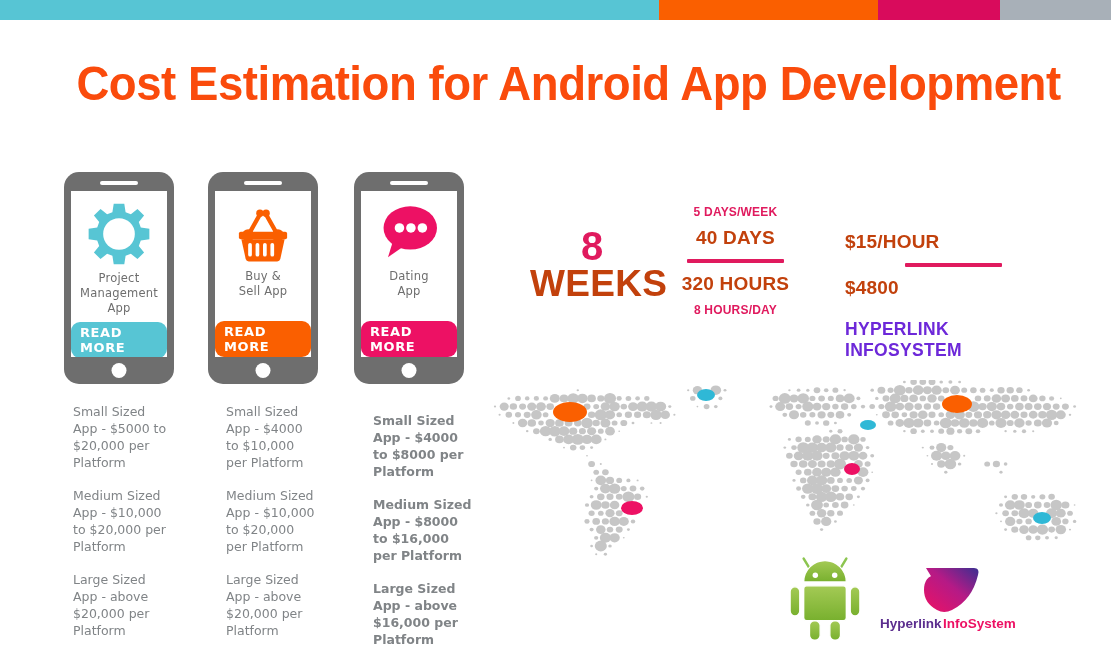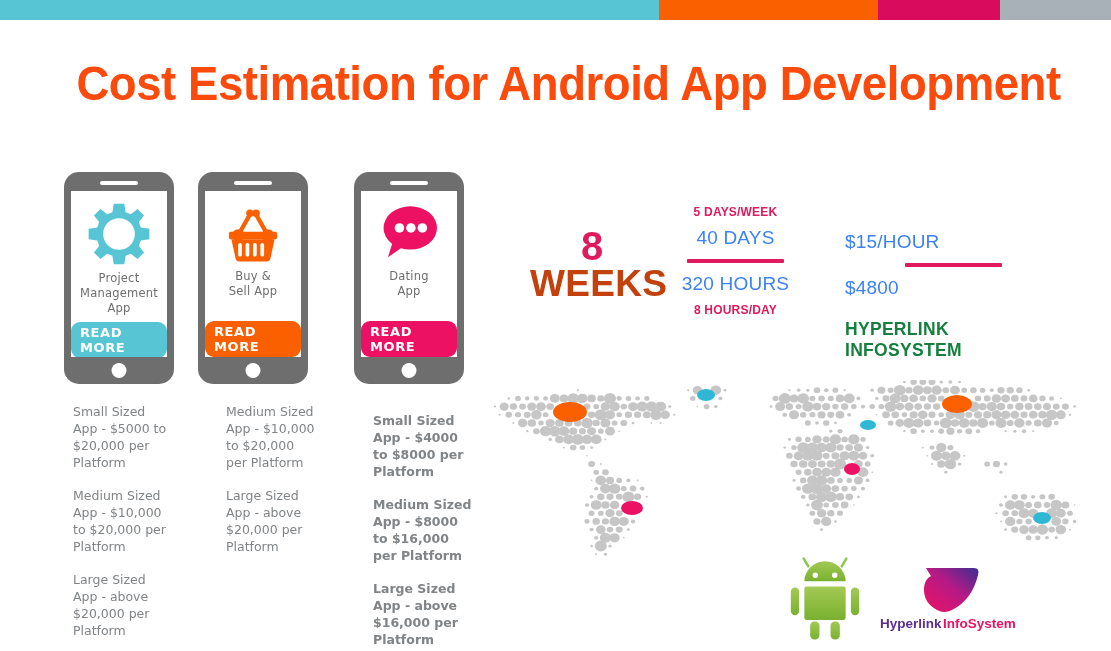--- a/index.html
+++ b/index.html
@@ -163,37 +163,37 @@
   }
   .stat-line-pink {
     font-size: 12px;
     font-weight: bold;
     color: #e01a5e;
     line-height: 24px;
     letter-spacing: 0.2px;
   }
   .stat-line-teal {
     font-size: 19px;
-    font-weight: normal;
-    color: #3b82f6;
+    font-weight: bold;
+    color: #c2410c;
     line-height: 28px;
     letter-spacing: 0.2px;
   }
   .rule {
     width: 97px;
     height: 3.5px;
     background: #e01a5e;
     margin: 7px auto 7px auto;
     border-radius: 1px;
   }
   .company-name {
     margin-top: 17px;
     font-size: 17.5px;
     font-weight: bold;
-    color: #15803d;
+    color: #6d28d9;
     letter-spacing: 0.3px;
   }
 
   
   #world-map {
     position: absolute;
     left: 470px;
     top: 380px;
     width: 641px;
     height: 200px;
@@ -241,21 +241,21 @@
     <div class="app-label">
       <span>Project</span><br>
       <span>Management</span><br>
       <span>App</span>
     </div>
     <div class="read-more" style="background:#57c5d4;">READ MORE</div>
   </div>
   <div class="home"></div>
 </div>
 
-<div class="phone" style="left:198px;top:172px;">
+<div class="phone" style="left:208px;top:172px;">
   <div class="speaker"></div>
   <div class="screen">
     <div class="app-icon">
       <svg width="68" height="62" viewBox="0 0 110 100">
         <g stroke="#fa5f00" stroke-width="7" fill="none" stroke-linecap="round">
           <line x1="32" y1="52" x2="50" y2="20"></line>
           <line x1="78" y1="52" x2="60" y2="20"></line>
         </g>
         <circle cx="50" cy="18" r="6" fill="#fa5f00"></circle>
         <circle cx="60" cy="18" r="6" fill="#fa5f00"></circle>
@@ -303,20 +303,21 @@
   <div class="home"></div>
 </div>
 
 <div class="price-col" style="left:73px;top:403px;width:98px;">
   <p>Small Sized App - $5000 to $20,000 per Platform</p>
   <p>Medium Sized App - $10,000 to $20,000 per Platform</p>
   <p>Large Sized App - above $20,000 per Platform</p>
 </div>
 
 <div class="price-col" style="left:226px;top:403px;width:92px;">
+  <p>Small Sized App - $4000 to $10,000 per Platform</p>
   <p>Medium Sized App - $10,000 to $20,000 per Platform</p>
   <p>Large Sized App - above $20,000 per Platform</p>
 </div>
 
 <div class="price-col" style="left:373px;top:412px;width:103px;font-weight:bold;">
   <p>Small Sized App - $4000 to $8000 per Platform</p>
   <p>Medium Sized App - $8000 to $16,000 per Platform</p>
   <p>Large Sized App - above $16,000 per Platform</p>
 </div>
 

